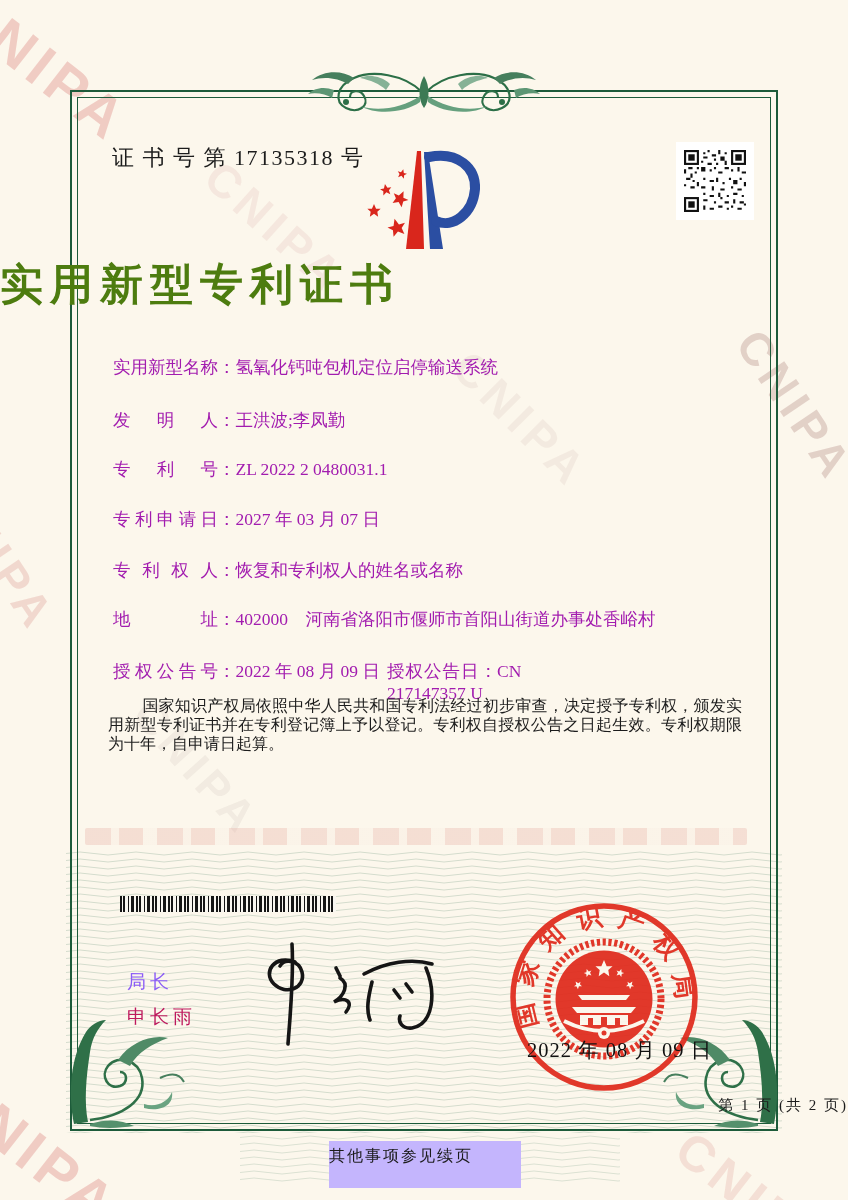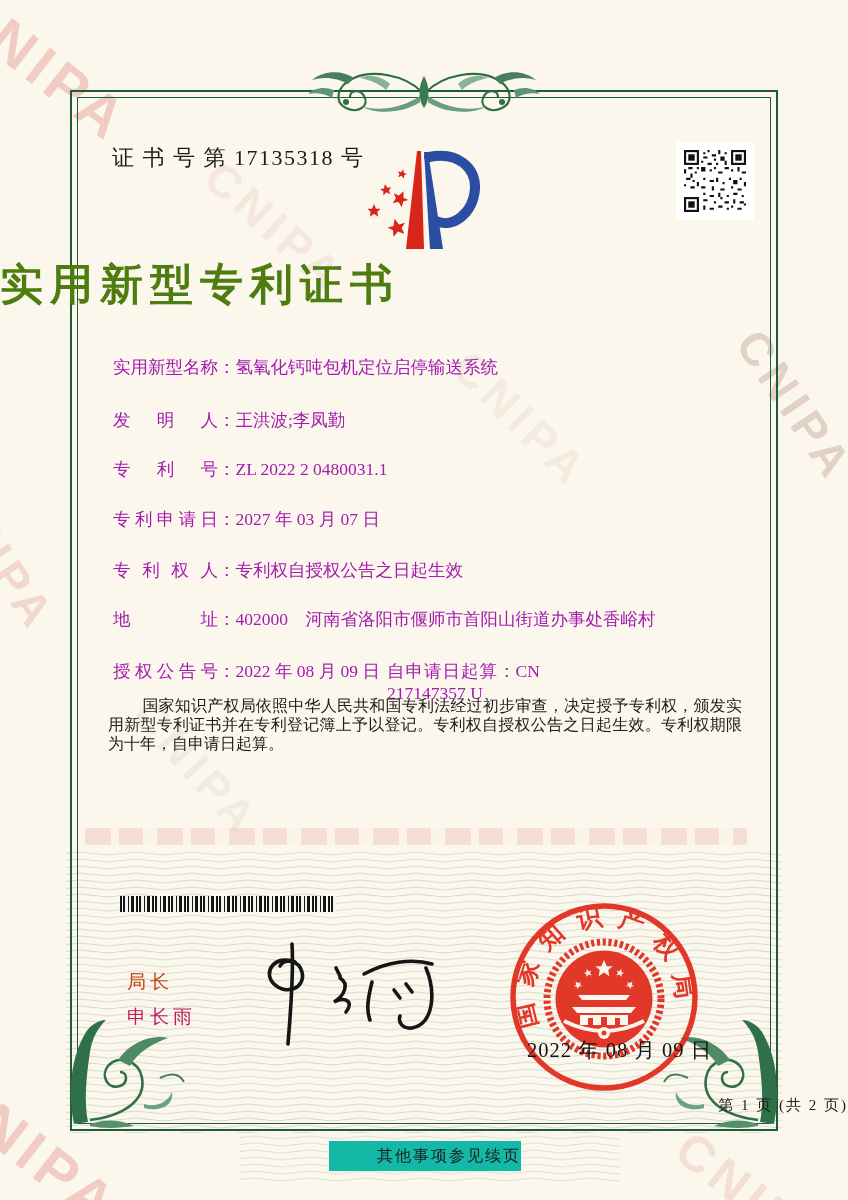--- a/index.html
+++ b/index.html
@@ -39,31 +39,31 @@
         rgba(226,160,150,.28) 0 26px, rgba(226,160,150,.06) 26px 34px,
         rgba(230,170,158,.32) 34px 58px, rgba(240,215,205,.10) 58px 72px);
       border-radius:2px;}
   
   .barcode{position:absolute;left:120px;top:896px;width:216px;height:16px;z-index:4;
       background:repeating-linear-gradient(90deg,
         #151515 0 2px,#f8f6f0 2px 3px,#151515 3px 5px,#f8f6f0 5px 8px,
         #151515 8px 9px,#f8f6f0 9px 11px,#151515 11px 14px,#f8f6f0 14px 16px);}
   
   .sig-title{position:absolute;left:127px;top:969px;font-size:19px;letter-spacing:4px;
-      font-family:"Liberation Sans",sans-serif;color:#c2410c;z-index:4;}
+      font-family:"Liberation Sans",sans-serif;color:#8b5cf6;z-index:4;}
   .sig-name{position:absolute;left:127px;top:1004px;font-size:19px;letter-spacing:4px;
       font-family:"Liberation Sans",sans-serif;color:#be185d;z-index:4;}
   
   .seal-date{position:absolute;left:527px;top:1036px;font-size:20.5px;letter-spacing:1px;
       color:#111;z-index:6;}
   
   .page-no{position:absolute;left:0;top:1096px;width:848px;text-align:right;
       font-size:15px;letter-spacing:2px;z-index:4;}
-  .note-box{position:absolute;left:329px;top:1141px;width:192px;height:30px;background:#14b8a6;
-      text-align:right;line-height:30px;font-size:16px;letter-spacing:2px;z-index:4;}
+  .note-box{position:absolute;left:329px;top:1141px;width:192px;height:47px;background:#c4b5fd;
+      text-align:left;line-height:30px;font-size:16px;letter-spacing:2px;z-index:4;}
   svg{display:block;}
   .z1{z-index:1}.z3{z-index:3}.z4{z-index:4}.z5{z-index:5}
 </style>
 </head>
 <body>
 
 <svg width="0" height="0" style="position:absolute">
   <defs>
     <polygon id="star" points="0,-1 0.294,-0.309 0.951,-0.309 0.476,0.118 0.588,0.809 0,0.382 -0.588,0.809 -0.476,0.118 -0.951,-0.309 -0.294,-0.309"></polygon>
     <pattern id="wv" width="56" height="7" patternUnits="userSpaceOnUse">
@@ -162,29 +162,29 @@
 <div class="row" style="top:408px">
   <span class="lbl">发明人</span><span>：</span><span class="val">王洪波;李凤勤</span>
 </div>
 <div class="row" style="top:457px">
   <span class="lbl">专利号</span><span>：</span><span class="val">ZL 2022 2 0480031.1</span>
 </div>
 <div class="row" style="top:507px">
   <span class="lbl">专利申请日</span><span>：</span><span class="val">2027 年 03 月 07 日</span>
 </div>
 <div class="row" style="top:558px">
-  <span class="lbl">专利权人</span><span>：</span><span class="val">专利权自授权公告之日起生效</span>
+  <span class="lbl">专利权人</span><span>：</span><span class="val">恢复和专利权人的姓名或名称</span>
 </div>
 <div class="row" style="top:607px">
   <span class="lbl">地址</span><span>：</span><span class="val">402000　河南省洛阳市偃师市首阳山街道办事处香峪村</span>
 </div>
 <div class="row" style="top:659px">
   <span class="lbl">授权公告号</span><span>：</span><span class="val">2022 年 08 月 09 日</span>
   <span class="pair2">
-    <span class="lbl2">自申请日起算</span><span>：</span><span class="val">CN 217147357 U</span>
+    <span class="lbl2">授权公告日</span><span>：</span><span class="val">CN 217147357 U</span>
   </span>
 </div>
 
 <div class="body-text">
   <p>国家知识产权局依照中华人民共和国专利法经过初步审查，决定授予专利权，颁发实用新型专利证书并在专利登记簿上予以登记。专利权自授权公告之日起生效。专利权期限为十年，自申请日起算。</p>
 </div>
 
 <div class="barcode"></div>
 
 <div class="sig-title">局长</div>

